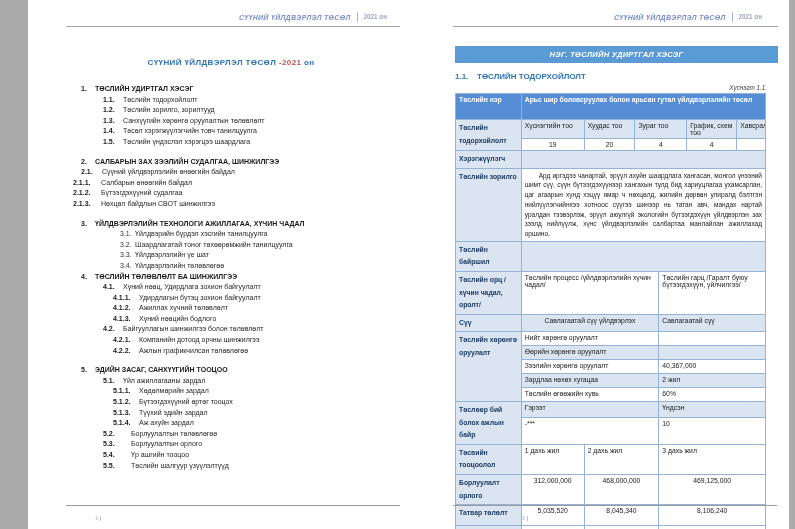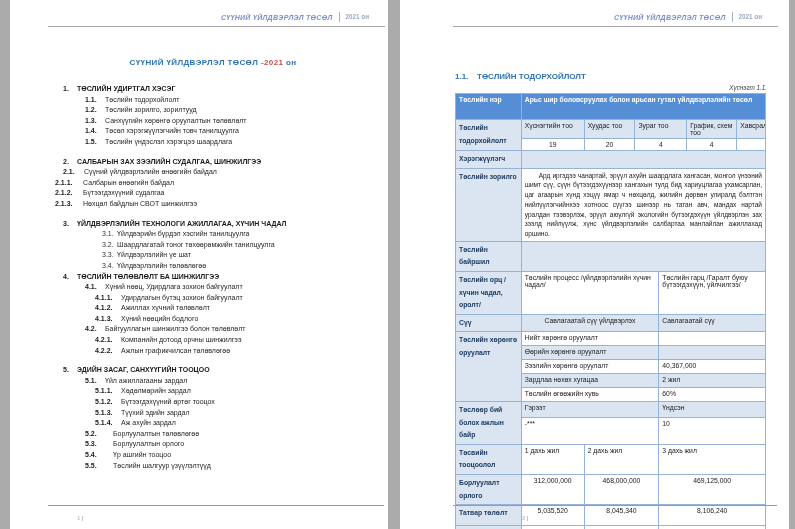--- a/index.html
+++ b/index.html
@@ -1,20 +1,20 @@
 <!DOCTYPE html>
 <html><head>
 <meta charset="utf-8">
 <style>
   * { margin:0; padding:0; box-sizing:border-box; }
   html,body { width:795px; height:529px; overflow:hidden; }
   body { background:#ababab; position:relative; font-family:"Liberation Sans", sans-serif; }
 
   .page { position:absolute; top:0; height:529px; background:#ffffff; }
-  .page-left  { left:10px;  width:378px; }
+  .page-left  { left:28px;  width:378px; }
   .page-right { left:400px; width:389px; }
 
   
   .hdr { position:absolute; top:12px; display:flex; justify-content:flex-end; align-items:center;
          gap:0; border-bottom:1px solid #a6a6a6; padding:0 16px 4px 0; }
   .page-left  .hdr { left:38px; right:3px; }
   .page-right .hdr { left:53px; right:11px; }
   .hdr-title { color:#7c8fc9; font-weight:bold; font-style:italic; font-size:7px; letter-spacing:.3px; }
   .hdr-year  { color:#9aa7bf; font-size:6.3px; font-weight:bold; border-left:1px solid #a6b2c6;
                padding-left:6px; margin-left:6px; line-height:10px; }
@@ -123,20 +123,21 @@
     <span class="pagenum"><span>1</span> <span class="bar">|</span></span>
   </div>
 </div>
 
 <div class="page page-right">
   <div class="hdr">
     <span class="hdr-title">СҮҮНИЙ  ҮЙЛДВЭРЛЭЛ ТӨСӨЛ</span>
     <span class="hdr-year">2021 он</span>
   </div>
 
+  <div class="banner">НЭГ. ТӨСЛИЙН УДИРТГАЛ ХЭСЭГ</div>
 
   <div class="sec-heading">
     <span class="h-num">1.1.</span><span>ТӨСЛИЙН ТОДОРХОЙЛОЛТ</span>
   </div>
 
   <div class="tbl-caption">Хүснэгт 1.1.</div>
 
   <table class="proj">
     <colgroup>
         <col style="width: 21.2%;">

